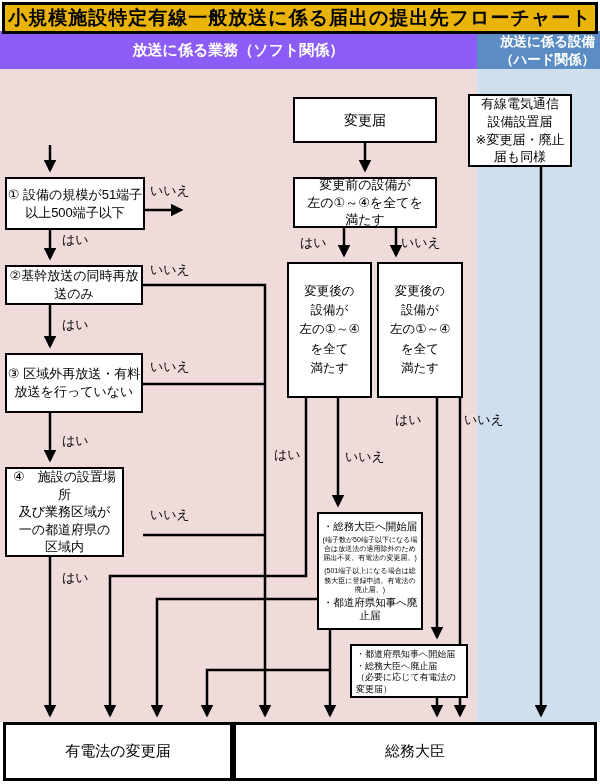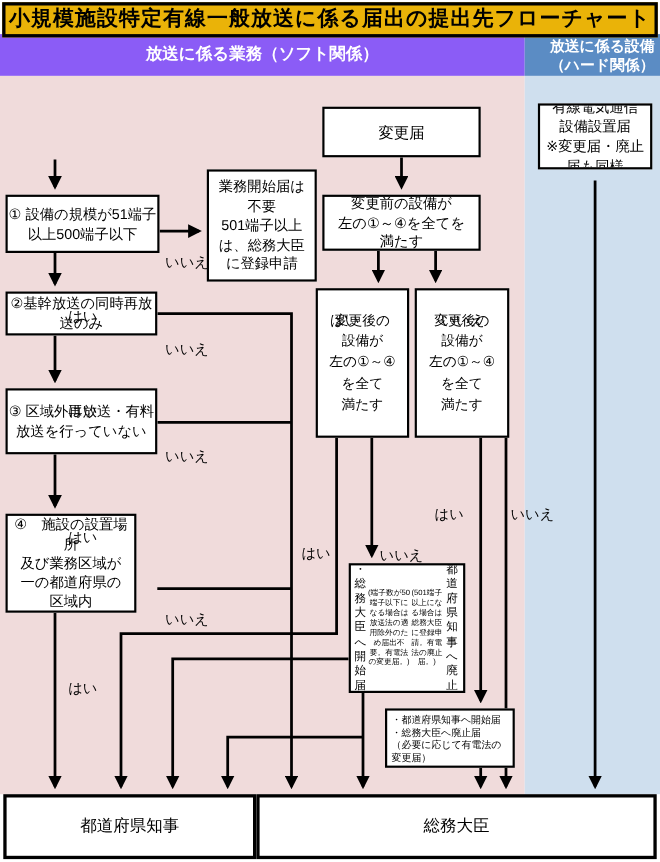--- a/index.html
+++ b/index.html
@@ -11,21 +11,21 @@
   #band-soft{left:0;top:31px;width:477px;height:38px;background:#8b5cf6;color:#fff;
              font-size:15px;font-weight:bold;text-align:center;line-height:38px;}
   #band-hard{left:477px;top:31px;width:141px;height:38px;background:#5b8cc4;color:#fff;
              font-size:13.5px;font-weight:bold;text-align:center;line-height:18px;padding-top:2px;
              box-sizing:border-box;white-space:pre-line;}
   #area-soft{left:0;top:69px;width:477px;height:653px;background:#f0dbdb;}
   #area-hard{left:477px;top:69px;width:123px;height:653px;background:#cfdfee;}
   .fbox{position:absolute;background:#fff;border:2.5px solid #000;box-sizing:border-box;
         display:flex;align-items:center;justify-content:center;text-align:center;
         white-space:pre-line;line-height:1.35;overflow:hidden;}
-  .lbl{position:absolute;font-size:13px;line-height:1;white-space:nowrap;margin-top:48px;}
+  .lbl{position:absolute;font-size:13px;line-height:1;white-space:nowrap;}
   #svg-arrows{position:absolute;left:0;top:0;width:600px;height:784px;}
   #svg-arrows path{stroke:#000;stroke-width:2.5;fill:none;}
   .note{font-size:7px;line-height:1.3;display:block;margin:2px 0;}
   .mini-main{font-size:10.5px;line-height:1.25;display:block;}
   #box-governor-start{font-size:9px;text-align:left;align-items:flex-start;justify-content:flex-start;
                       padding:3px 4px;line-height:1.3;margin-left:20px;}
   #dest-governor,#dest-minister{border-width:3px;font-size:15px;}
 </style>
 </head>
 <body>
@@ -65,25 +65,20 @@
     <path d="M437,398 L437,637" marker-end="url(#ah)"></path>
     <path d="M460,398 L460,715" marker-end="url(#ah)"></path>
     <path d="M330,670 L207,670 L207,715" marker-end="url(#ah)"></path>
     <path d="M437,698 L437,715" marker-end="url(#ah)"></path>
     <path d="M541,164 L541,715" marker-end="url(#ah)"></path>
   </svg>
 
 
   <div class="fbox" id="box-q1" style="left:5px;top:177px;width:140px;height:53px;font-size:13px;">① 設備の規模が51端子以上500端子以下</div>
 
-  <div class="fbox" id="box-no-need" style="left:188px;top:154px;width:100px;height:102px;font-size:13px;">業務開始届は
-不要
-501端子以上
-は、総務大臣
-に登録申請</div>
 
   <div class="fbox" id="box-q3" style="left:5px;top:353px;width:138px;height:60px;font-size:13px;">③ 区域外再放送・有料放送を行っていない</div>
 
   <div class="fbox" id="box-q2" style="left:5px;top:265px;width:138px;height:40px;font-size:13px;">②基幹放送の同時再放送のみ</div>
 
   <div class="fbox" id="box-q4" style="left:5px;top:467px;width:119px;height:90px;font-size:13px;">④　施設の設置場所
 及び業務区域が
 一の都道府県の
 区域内</div>
 
@@ -98,37 +93,37 @@
 左の①～④
 を全て
 満たす</div>
 
   <div class="fbox" id="box-after-right" style="left:377px;top:262px;width:86px;height:136px;font-size:12.5px;line-height:1.55;">変更後の
 設備が
 左の①～④
 を全て
 満たす</div>
 
-  <div class="fbox" id="box-minister-start" style="left:317px;top:512px;width:106px;height:118px;padding:2px;flex-direction:row;">
+  <div class="fbox" id="box-minister-start" style="left:317px;top:512px;width:106px;height:118px;padding:2px;flex-direction:column;">
     <span class="mini-main">・総務大臣へ開始届</span>
     <span class="note">(端子数が50端子以下になる場合は放送法の適用除外のため届出不要。有電法の変更届。)</span>
     <span class="note">(501端子以上になる場合は総務大臣に登録申請。有電法の廃止届。)</span>
     <span class="mini-main">・都道府県知事へ廃止届</span>
   </div>
 
   <div class="fbox" id="box-governor-start" style="left:330px;top:644px;width:118px;height:54px;">・都道府県知事へ開始届
 ・総務大臣へ廃止届
 （必要に応じて有電法の変更届）</div>
 
-  <div class="fbox" id="box-wired" style="left:489px;top:94px;width:104px;height:60px;font-size:13px;">有線電気通信
+  <div class="fbox" id="box-wired" style="left:468px;top:94px;width:104px;height:73px;font-size:13px;">有線電気通信
 設備設置届
 ※変更届・廃止
 届も同様</div>
 
-  <div class="fbox" id="dest-governor" style="left:3px;top:722px;width:230px;height:59px;">都道府県知事</div>
+  <div class="fbox" id="dest-governor" style="left:3px;top:722px;width:230px;height:59px;">有電法の変更届</div>
 
   <div class="fbox" id="dest-minister" style="left:233px;top:722px;width:364px;height:59px;">総務大臣</div>
 
   <span class="lbl" style="left:62px;top:233px;">はい</span>
   <span class="lbl" style="left:150px;top:184px;">いいえ</span>
   <span class="lbl" style="left:62px;top:318px;">はい</span>
   <span class="lbl" style="left:150px;top:263px;">いいえ</span>
   <span class="lbl" style="left:62px;top:434px;">はい</span>
   <span class="lbl" style="left:150px;top:360px;">いいえ</span>
   <span class="lbl" style="left:62px;top:571px;">はい</span>

